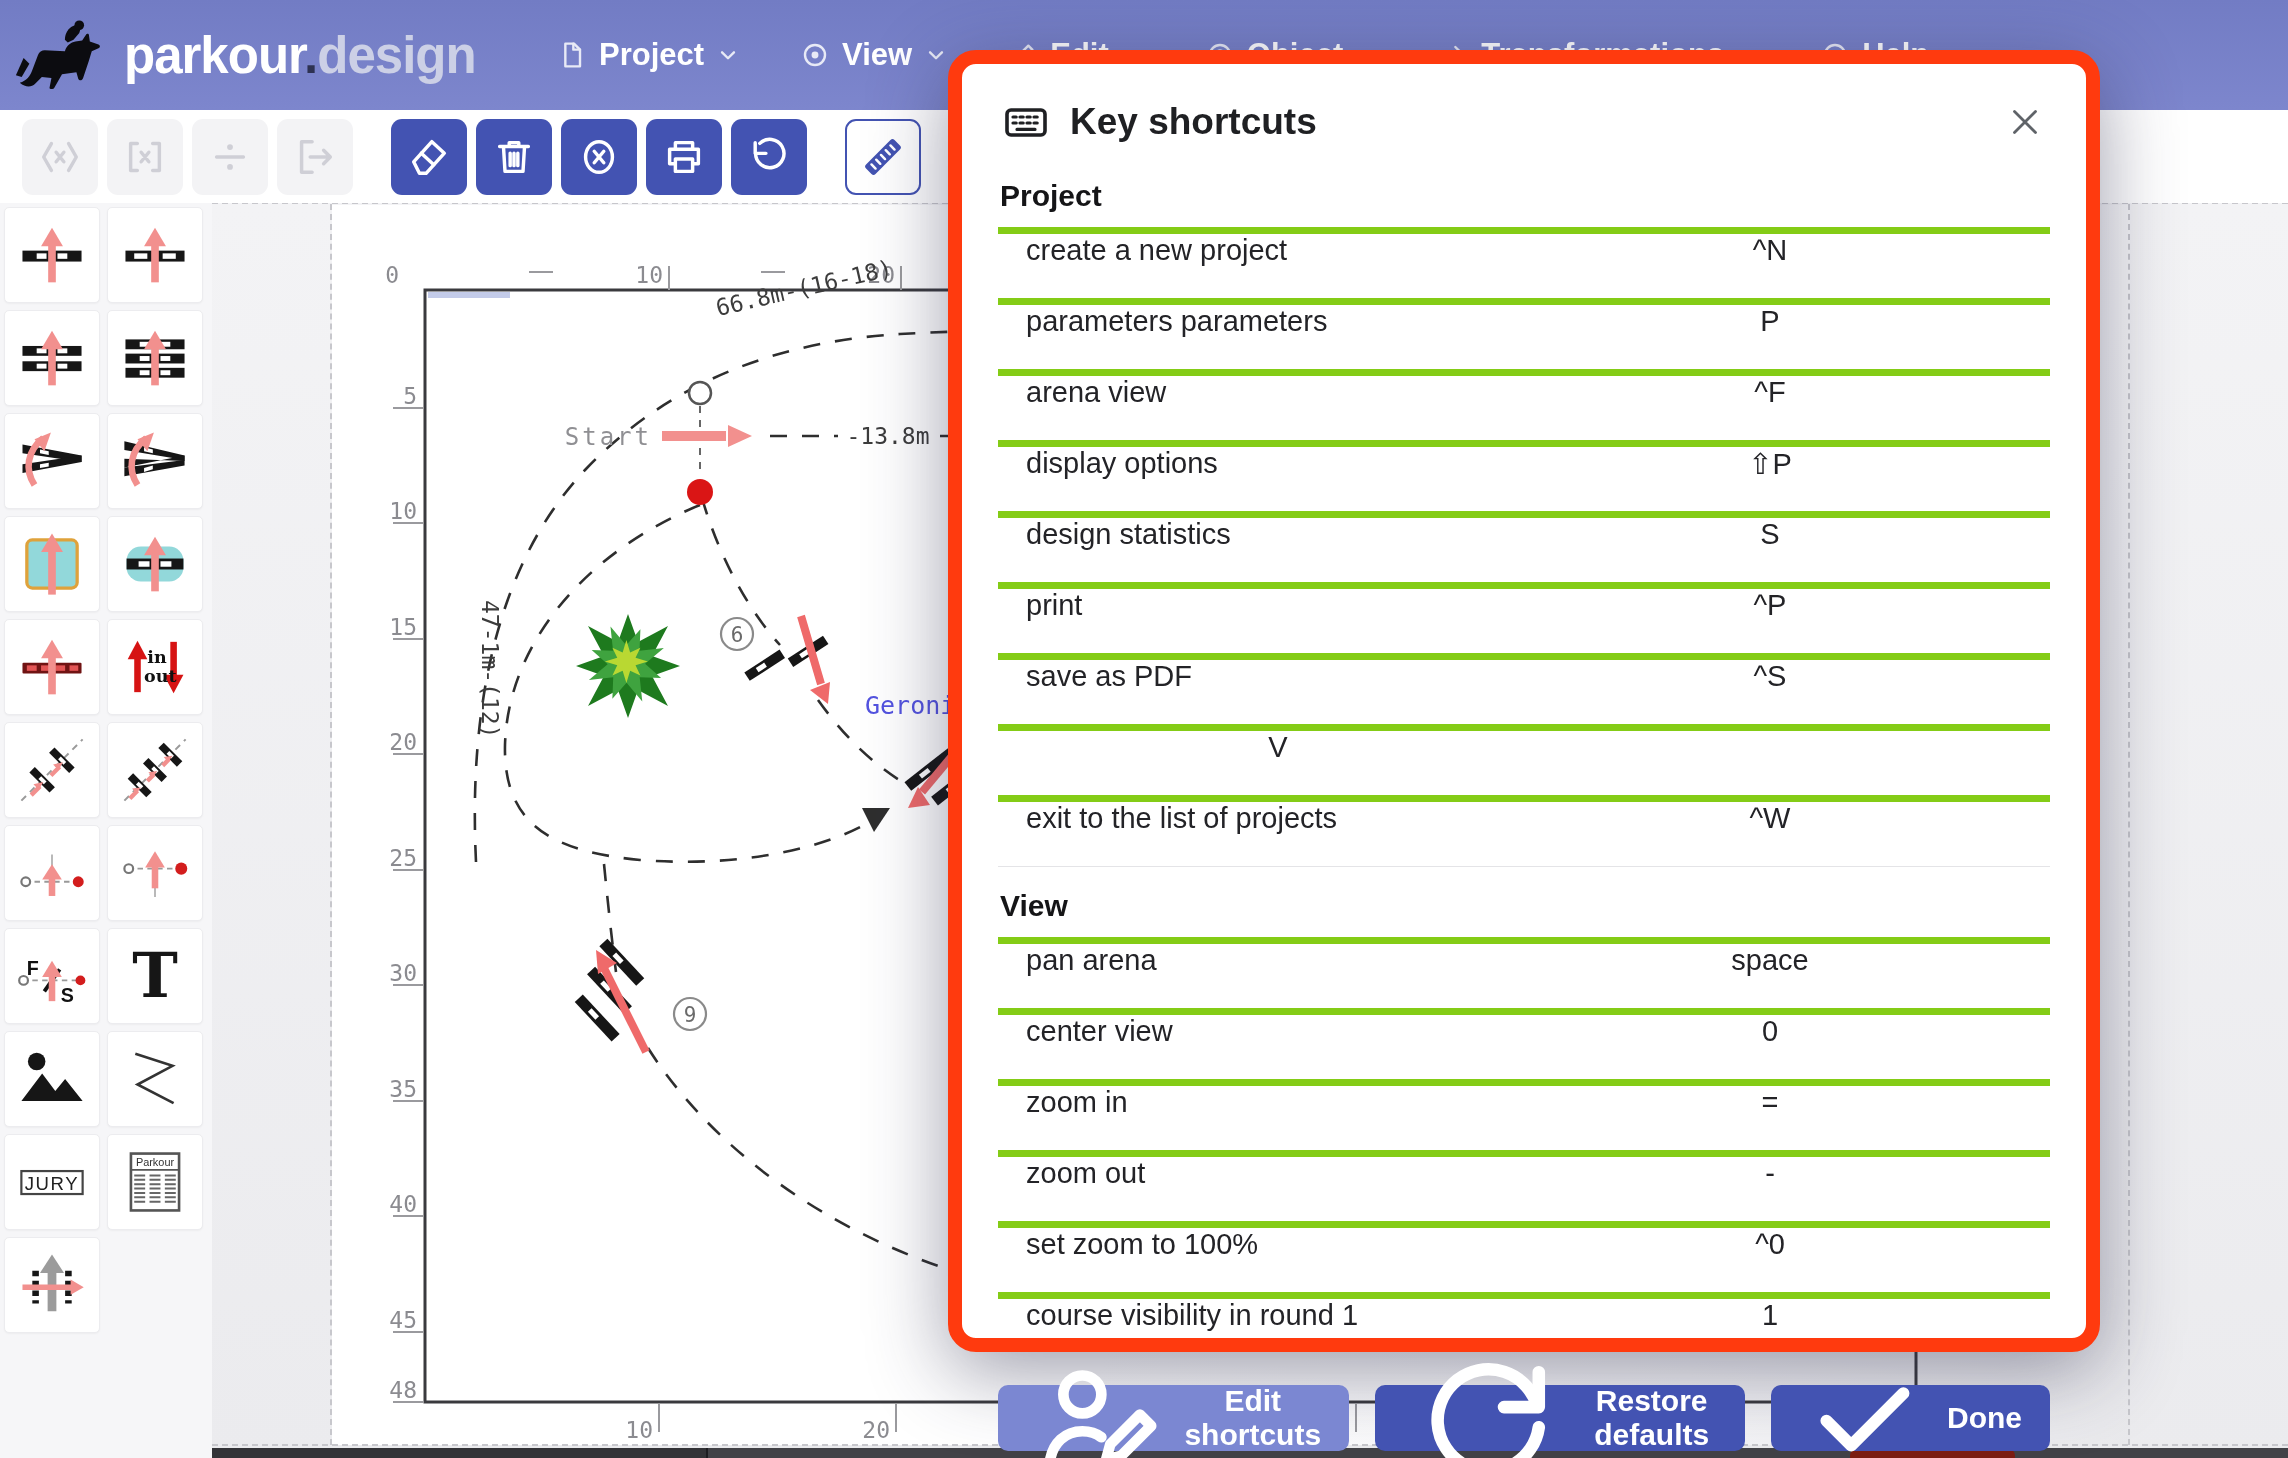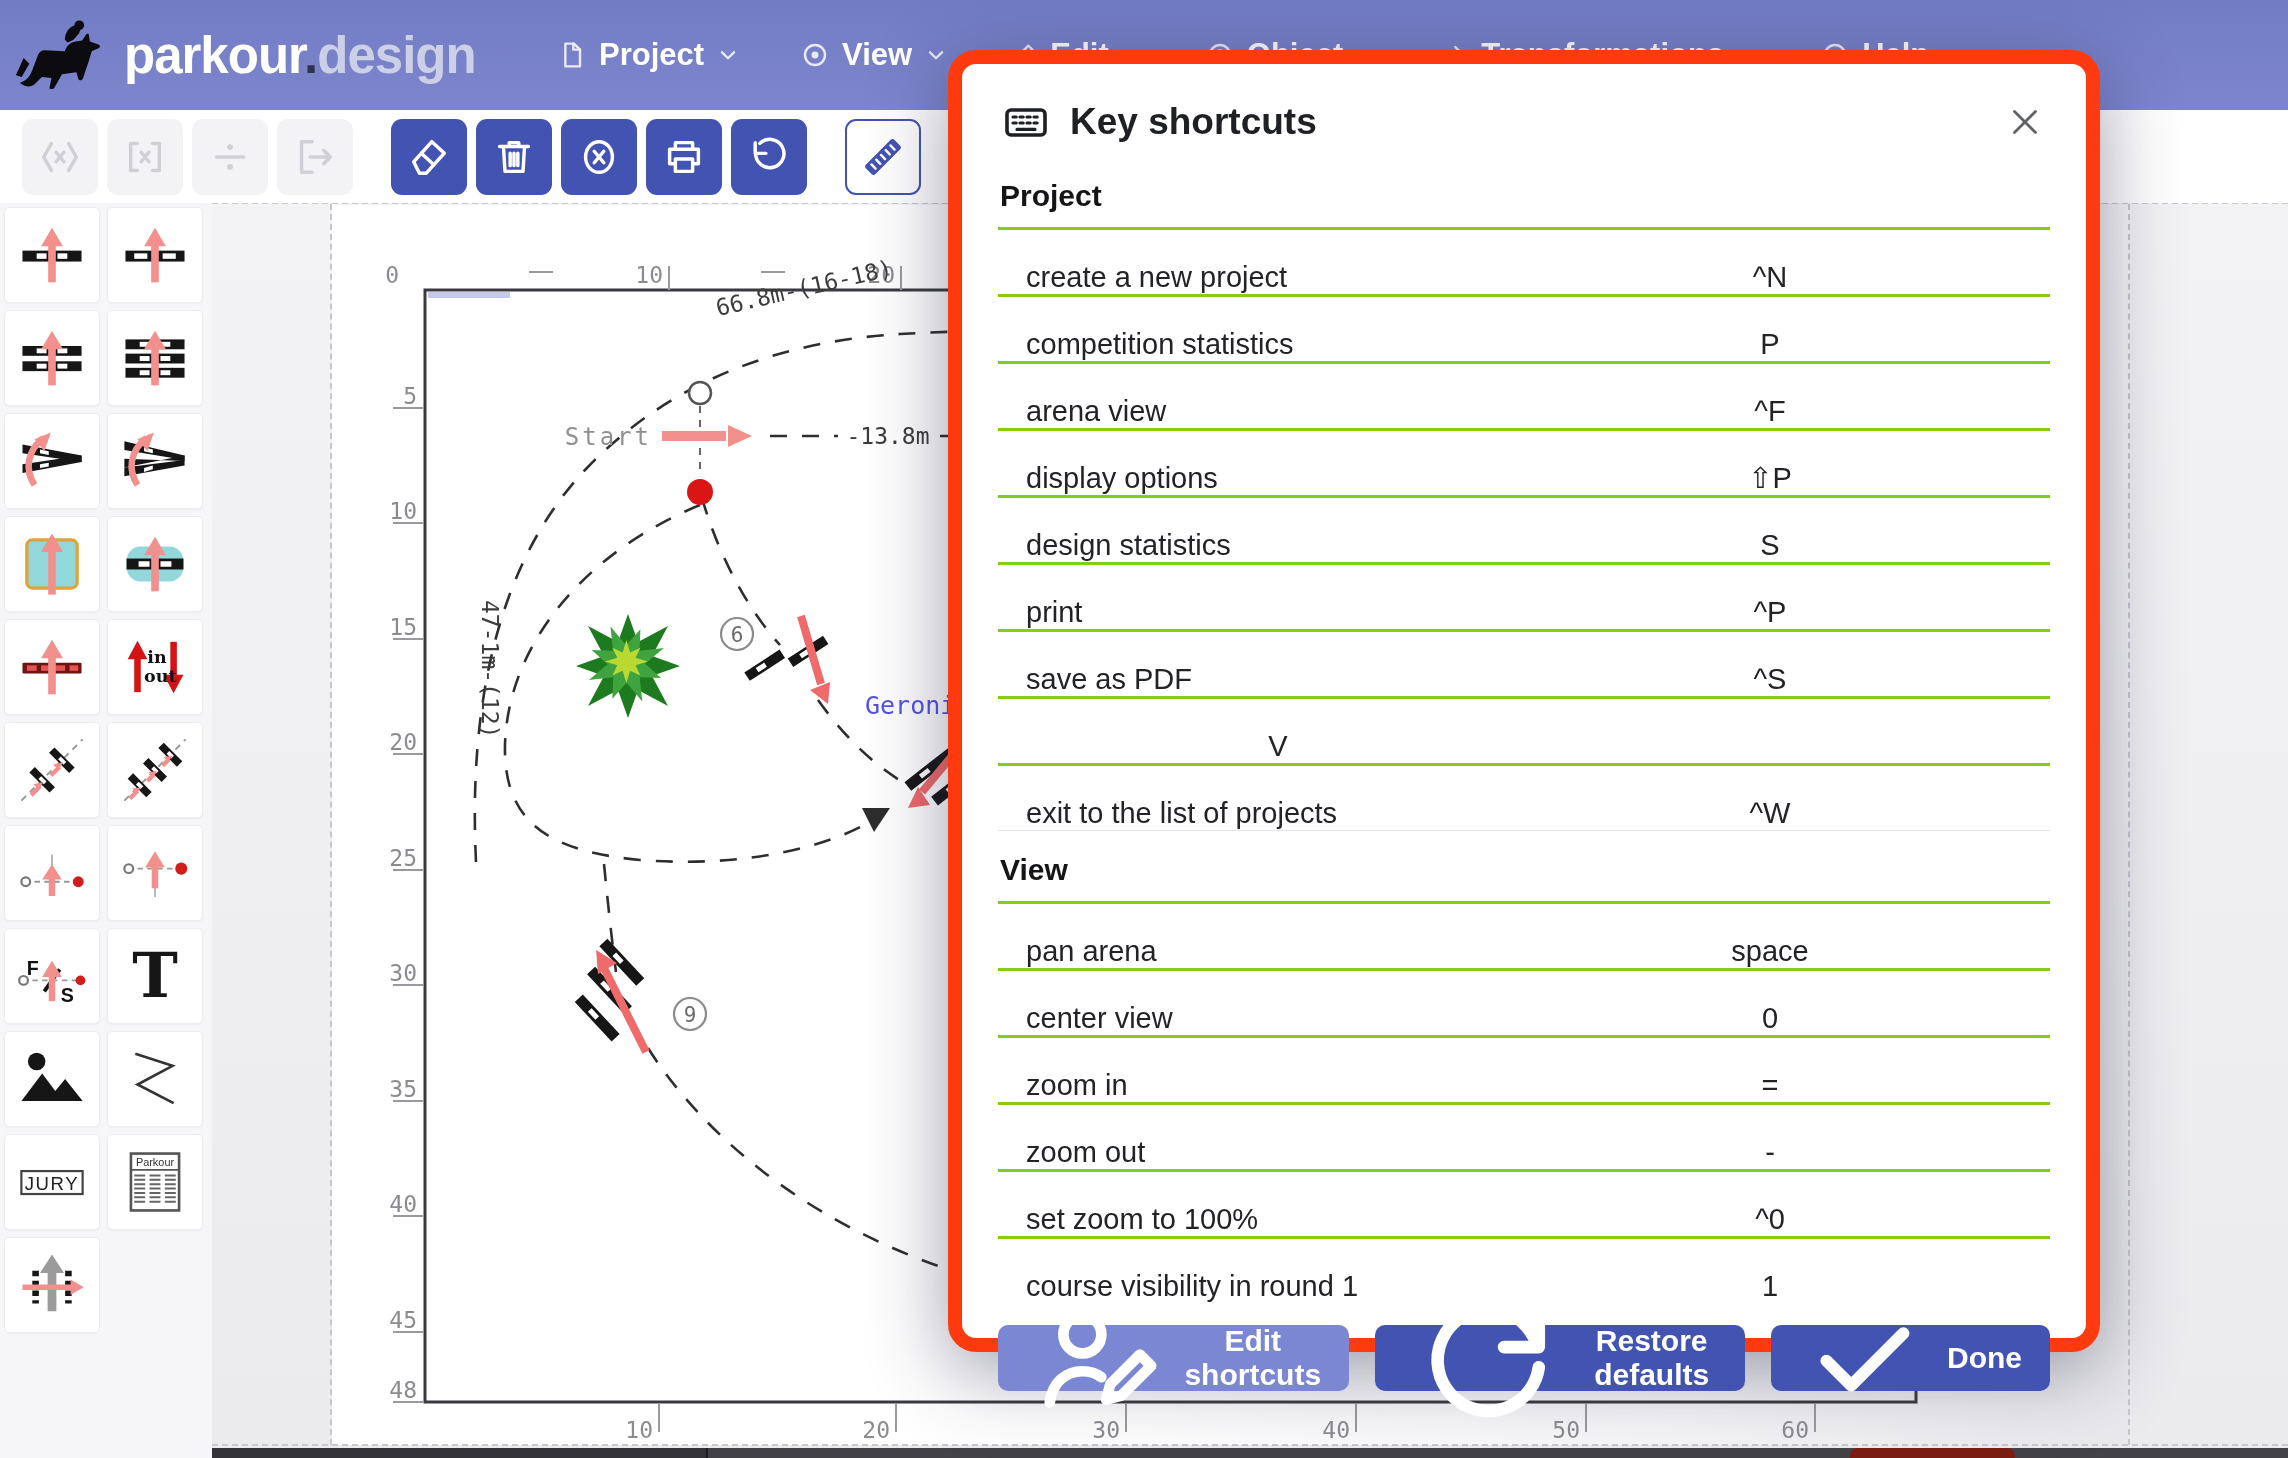--- a/index.html
+++ b/index.html
@@ -52,21 +52,21 @@
 
   
   .modal{box-sizing:border-box;position:absolute;left:948px;top:50px;width:1152px;height:1302px;background:#fff;border:14px solid #ff3a0e;border-radius:28px;box-shadow:0 20px 80px rgba(40,40,70,.45);padding:18px 36px 24px;z-index:50;display:flex;flex-direction:column}
   .modal-header{display:flex;align-items:center;gap:20px;margin:16px 4px 11px}
   .modal-header .kbd{width:48px;height:48px;color:#1f2023}
   .modal-title{font-size:37px;font-weight:bold;color:#1f2023}
   .close-btn{margin-left:auto;width:42px;height:42px;color:#5f6368;cursor:pointer;background:none;border:none;padding:0}
   .close-btn svg{width:42px;height:42px}
   .section-title{font-size:30px;font-weight:bold;color:#151517;padding:22px 2px 14px}
   .section + .section .section-title{border-top:1px solid #e4e4e7;margin-top:0}
-  .srow{display:flex;align-items:flex-end;height:64px;border-top:3px solid #84cc16}
+  .srow{display:flex;align-items:flex-start;height:64px;border-top:7px solid #84cc16}
   .srow-label{flex:1;padding-left:28px;font-size:29px;color:#232327}
   .srow-key{width:560px;text-align:center;font-size:29px;color:#232327}
   .modal-footer{display:flex;gap:26px;margin-top:auto;padding-top:22px}
   .btn{height:66px;border:none;border-radius:10px;color:#fff;font-size:30px;font-weight:bold;display:inline-flex;align-items:center;gap:16px;padding:0 28px;cursor:pointer;font-family:inherit}
   .btn svg{width:34px;height:34px}
   .btn-edit{background:#7b87d2}
   .btn-restore{background:#4353b2}
   .btn-done{background:#4353b2;margin-left:auto}
 </style>
 </head>
@@ -672,21 +672,21 @@
             </svg></span></button>
     </div>
     <div class="modal-body" id="shortcut-sections">
         <div class="section">
           <div class="section-title">Project</div>
           <div class="srow">
             <div class="srow-label">create a new project</div>
             <div class="srow-key">^N</div>
           </div>
           <div class="srow">
-            <div class="srow-label">competition statistics</div>
+            <div class="srow-label">parameters parameters</div>
             <div class="srow-key">P</div>
           </div>
           <div class="srow">
             <div class="srow-label">arena view</div>
             <div class="srow-key">^F</div>
           </div>
           <div class="srow">
             <div class="srow-label">display options</div>
             <div class="srow-key">⇧P</div>
           </div>

